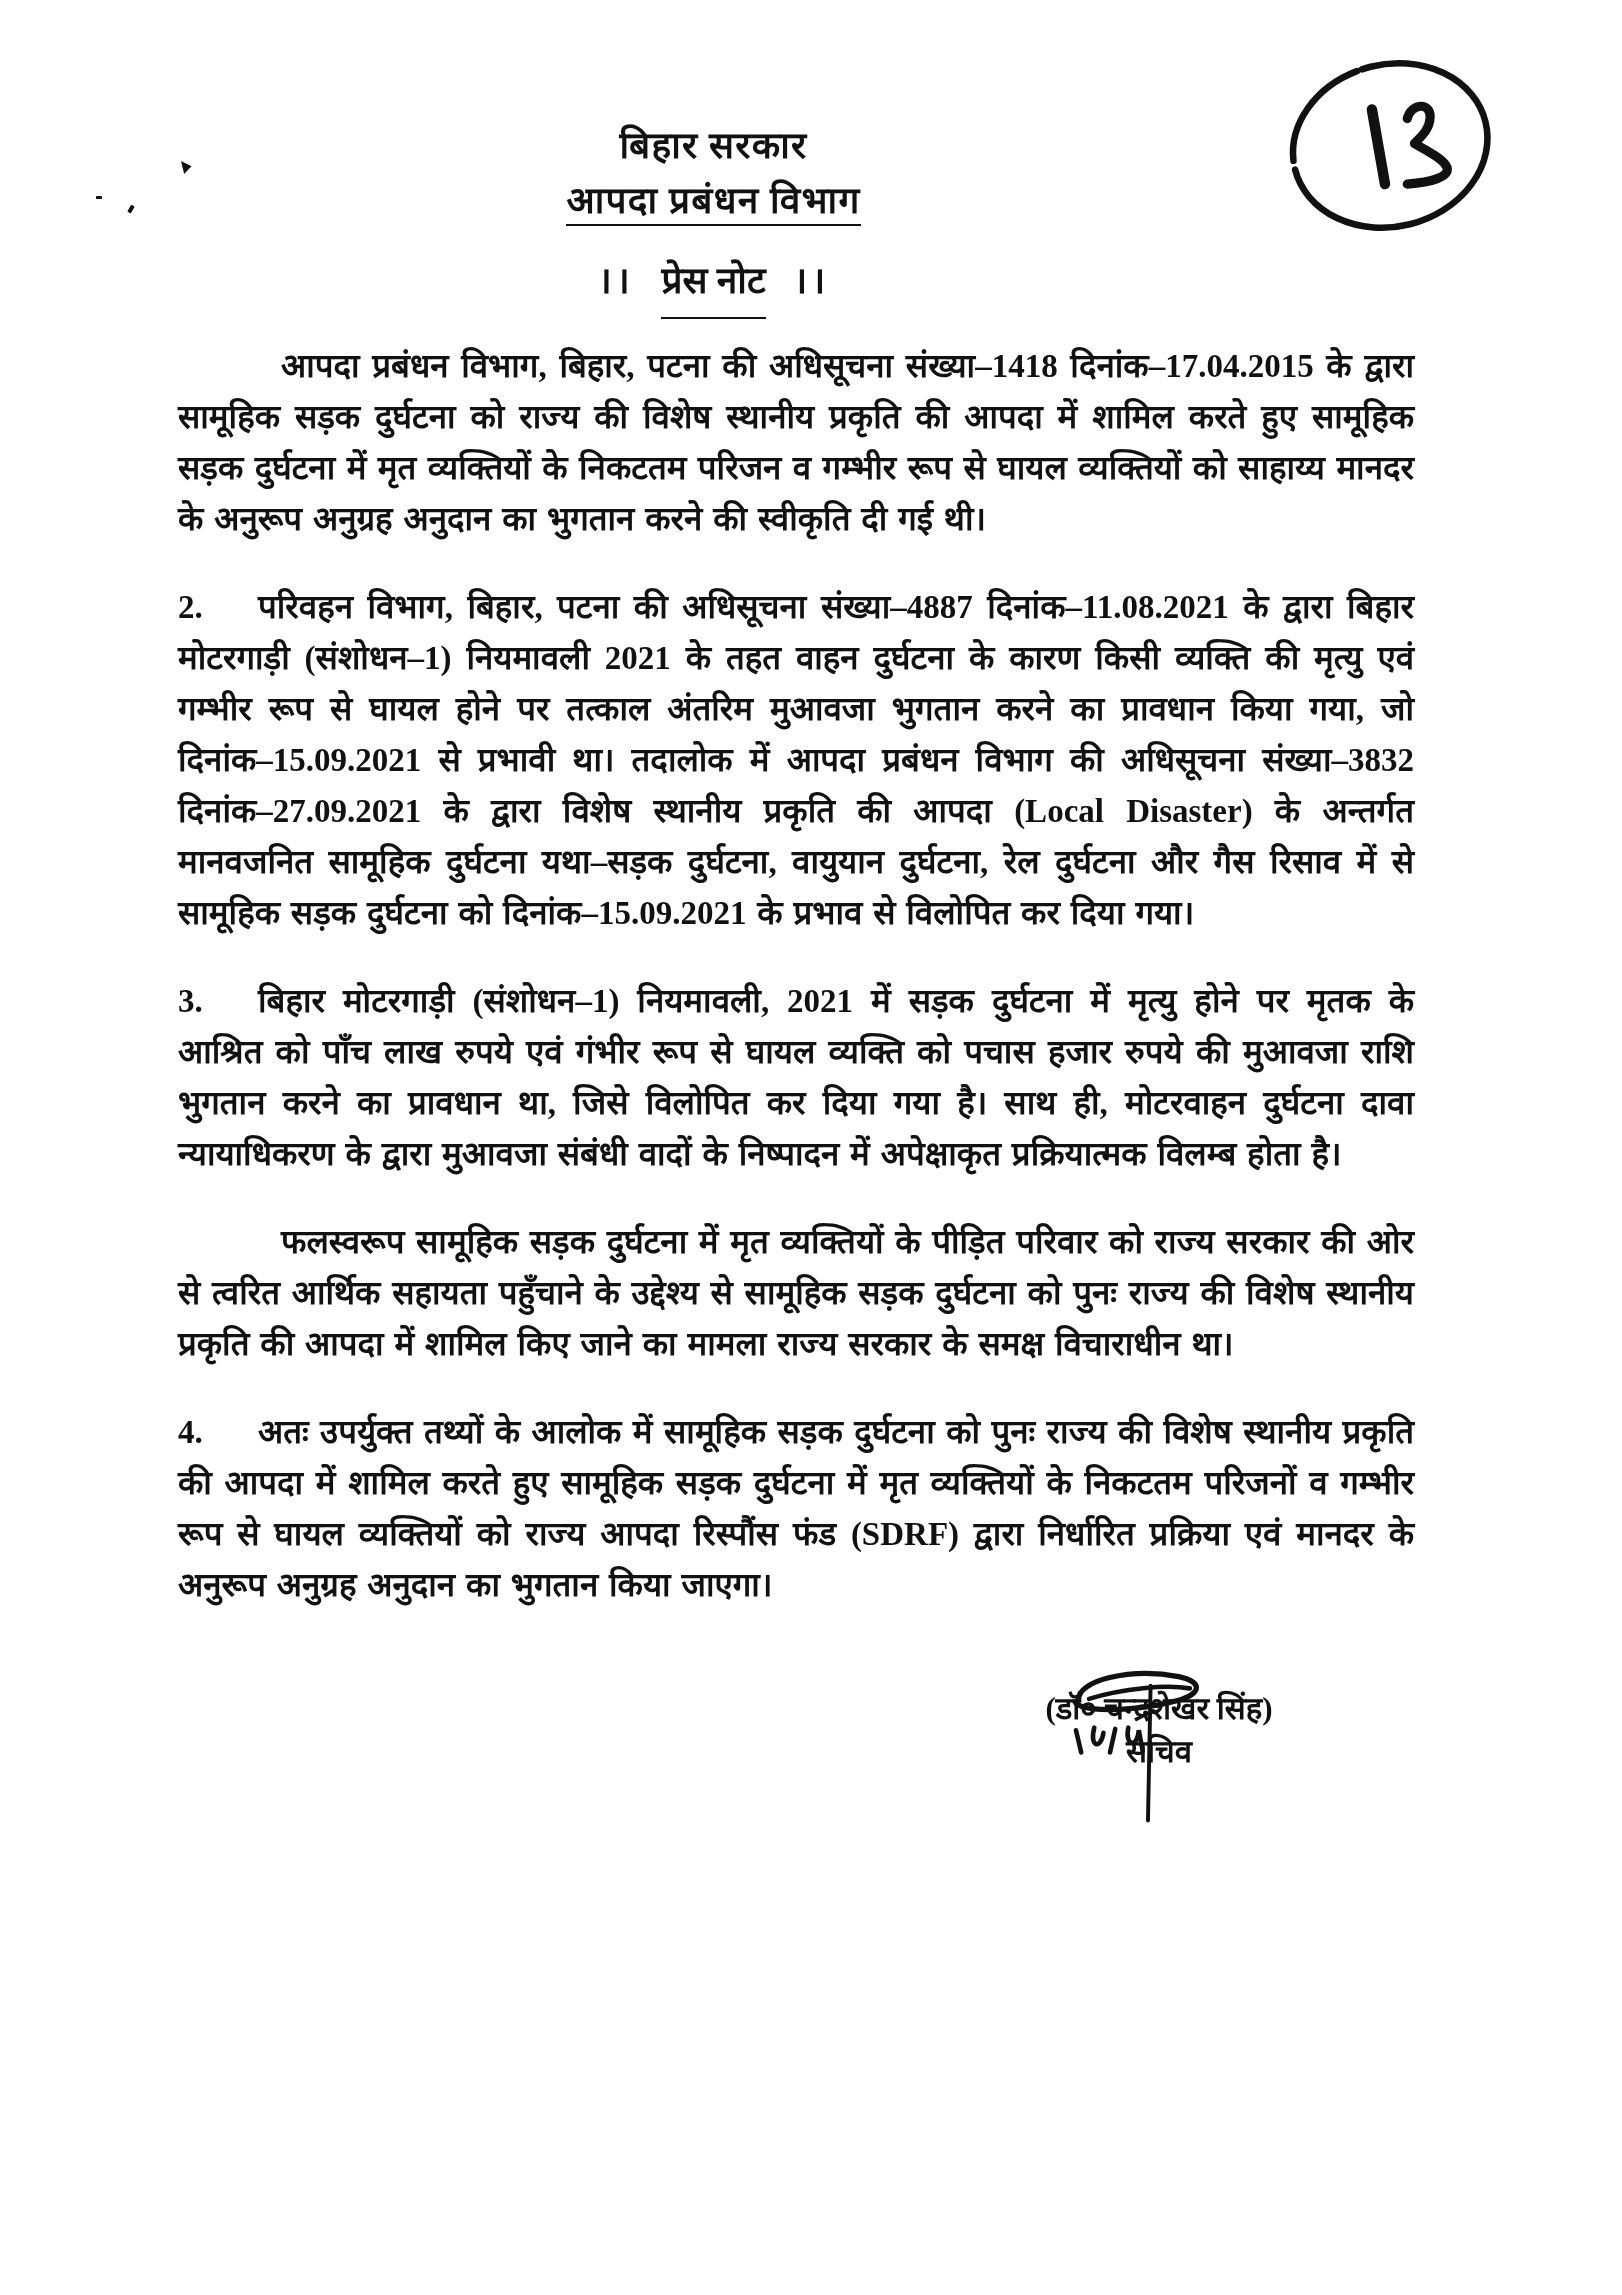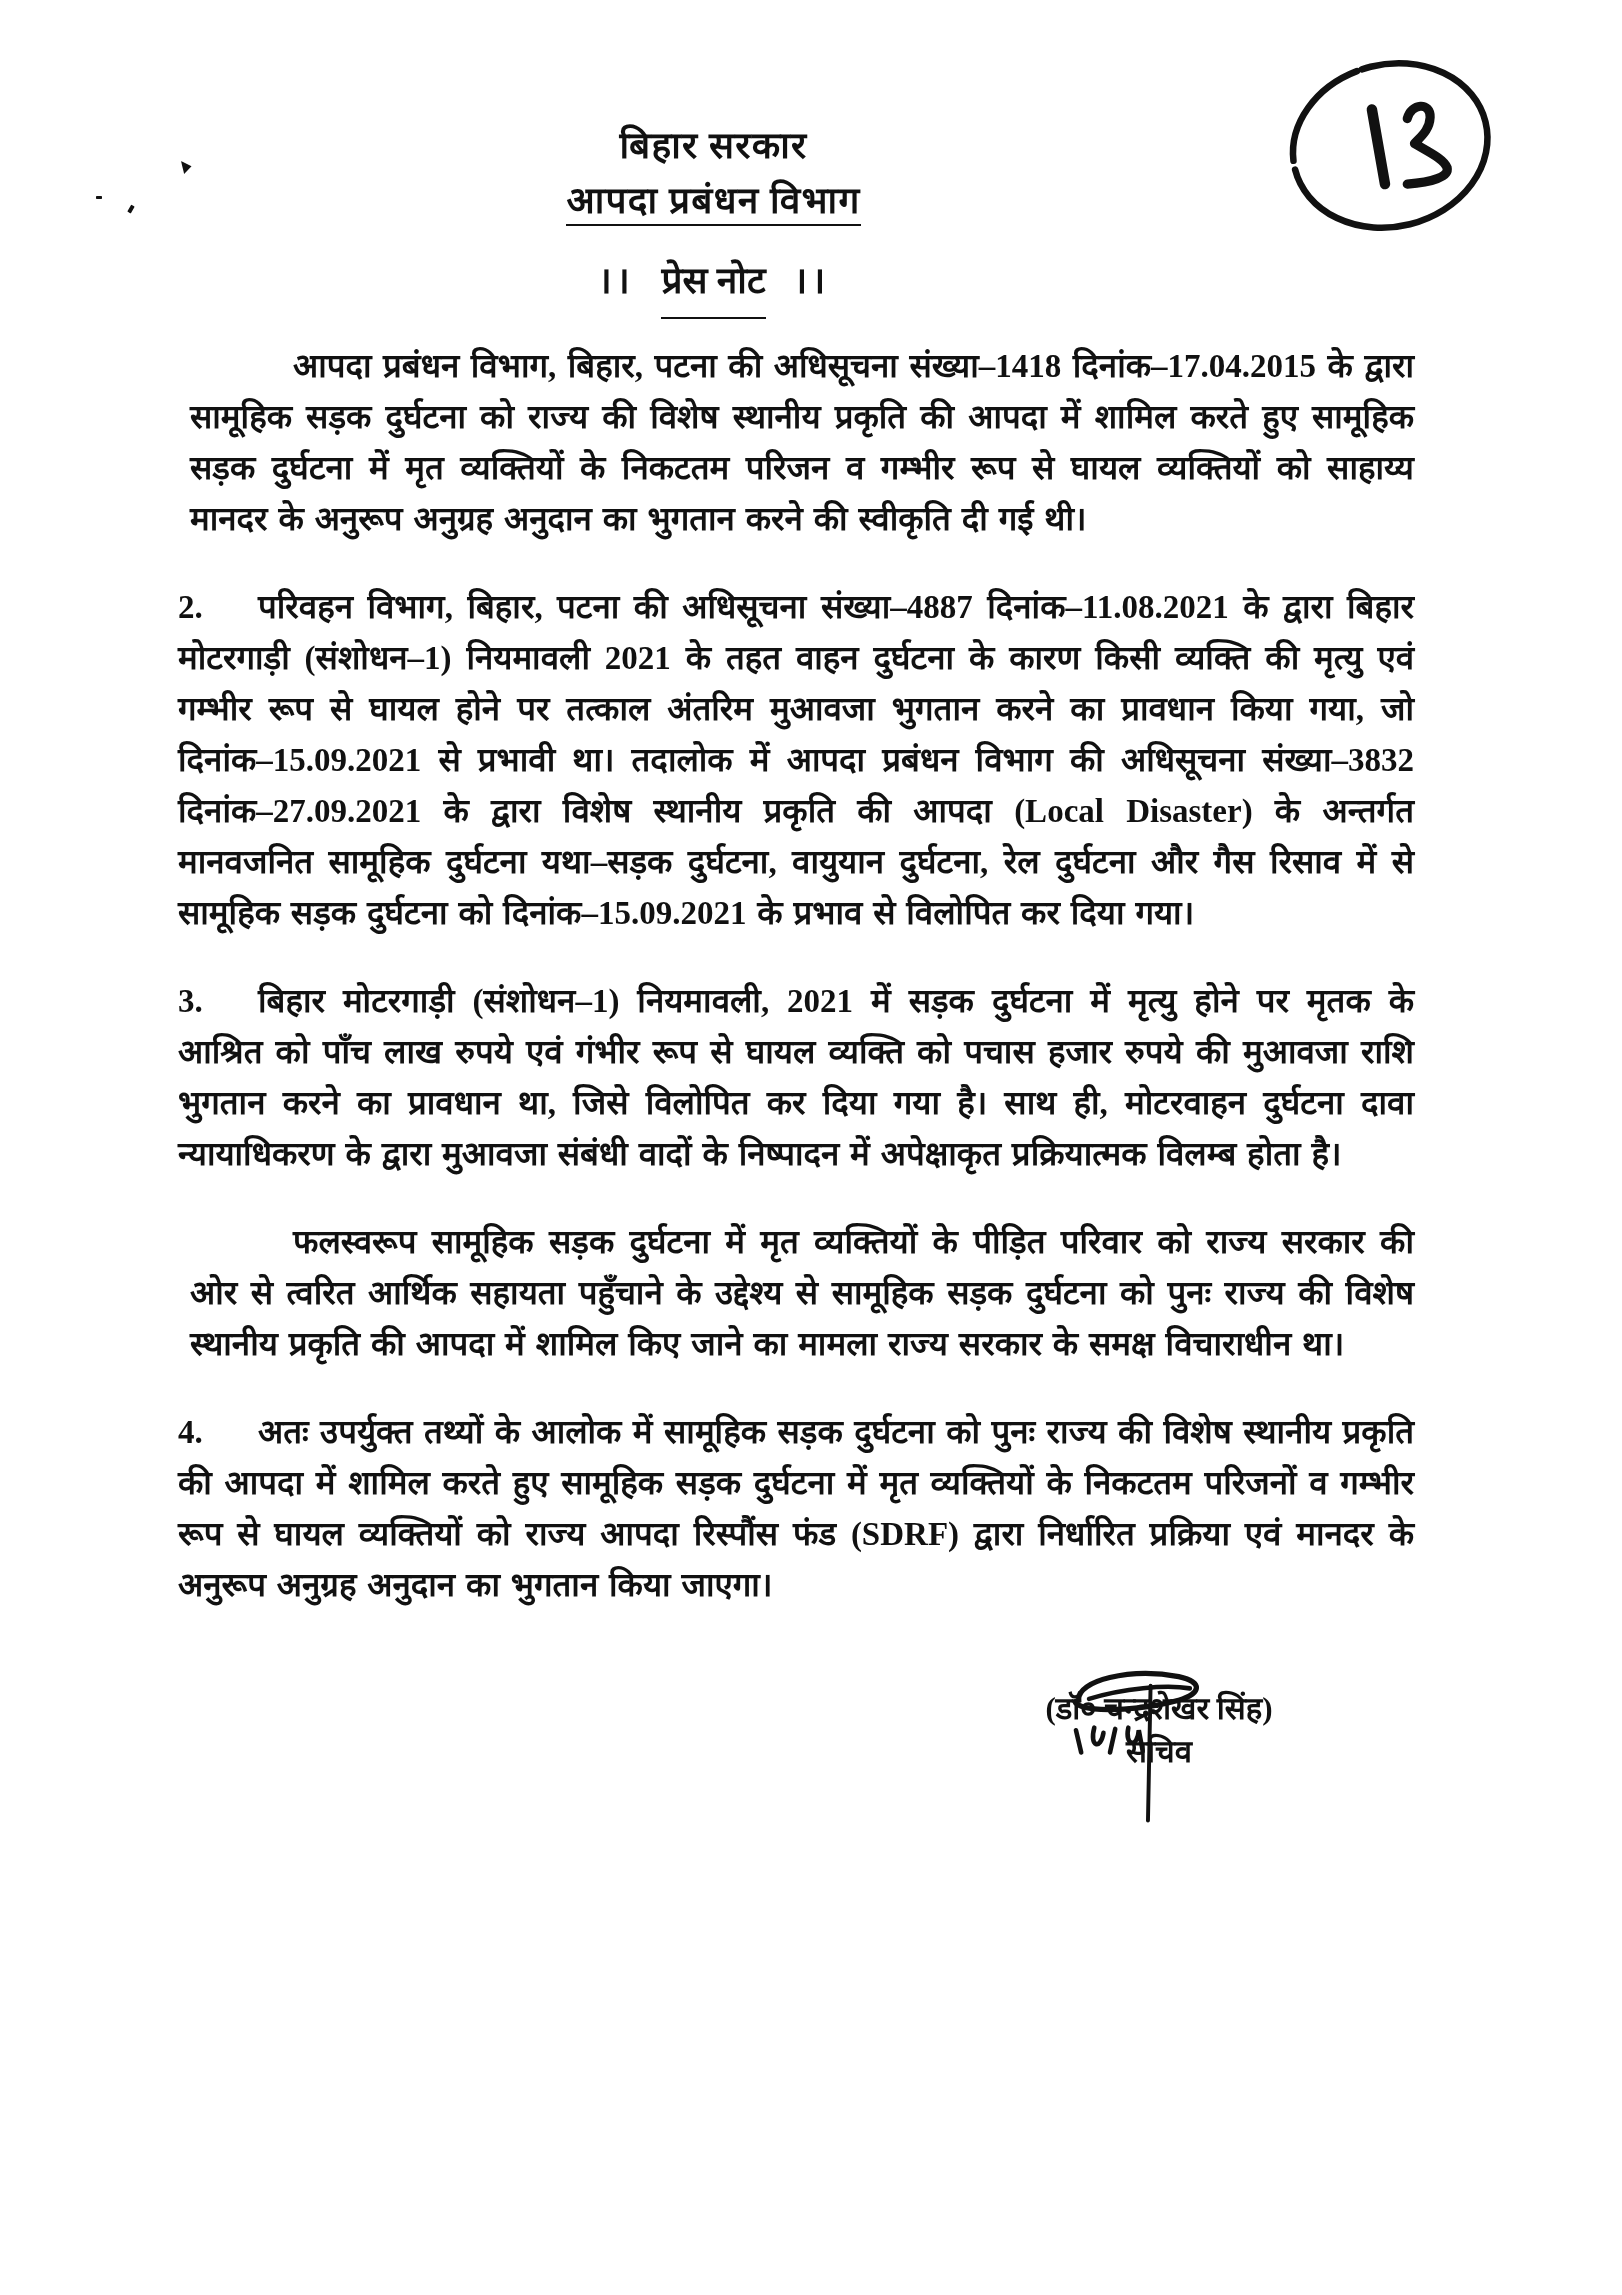--- a/index.html
+++ b/index.html
@@ -52,21 +52,21 @@
     margin:34px 209px 0 178px; 
   }
   .para{
     font-size:33px;
     line-height:51px;
     font-weight:bold;
     text-align:justify;
     margin:0 0 37px 0;
     word-spacing:2.6px;
   }
-  .para.first-indent{ text-indent:103px;margin-left:12px; }
+  .para.first-indent{ text-indent:103px; }
   .pnum{
     display:inline-block;
     min-width:80px;
   }
   
   .sig-block{
     position:relative;
     margin:38px 209px 0 auto;
     width:510px;
     text-align:center;

